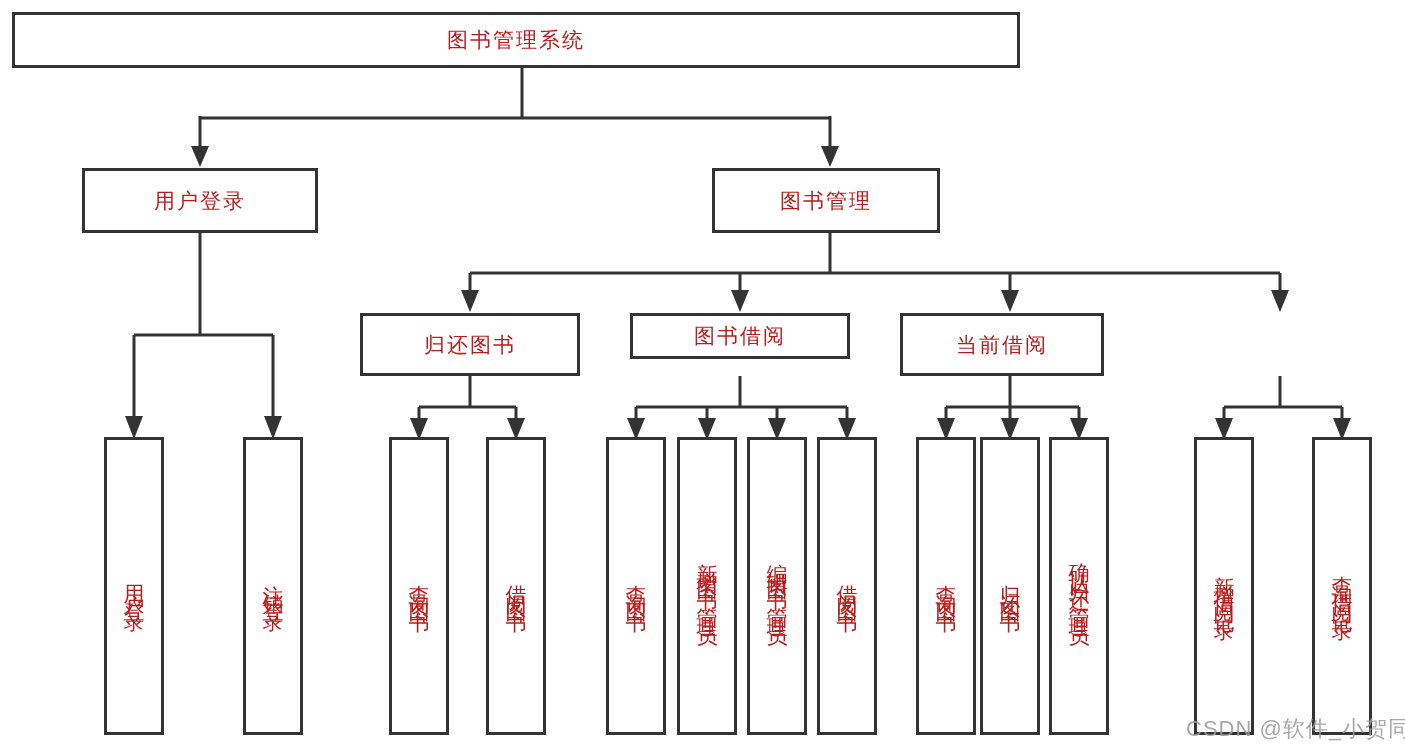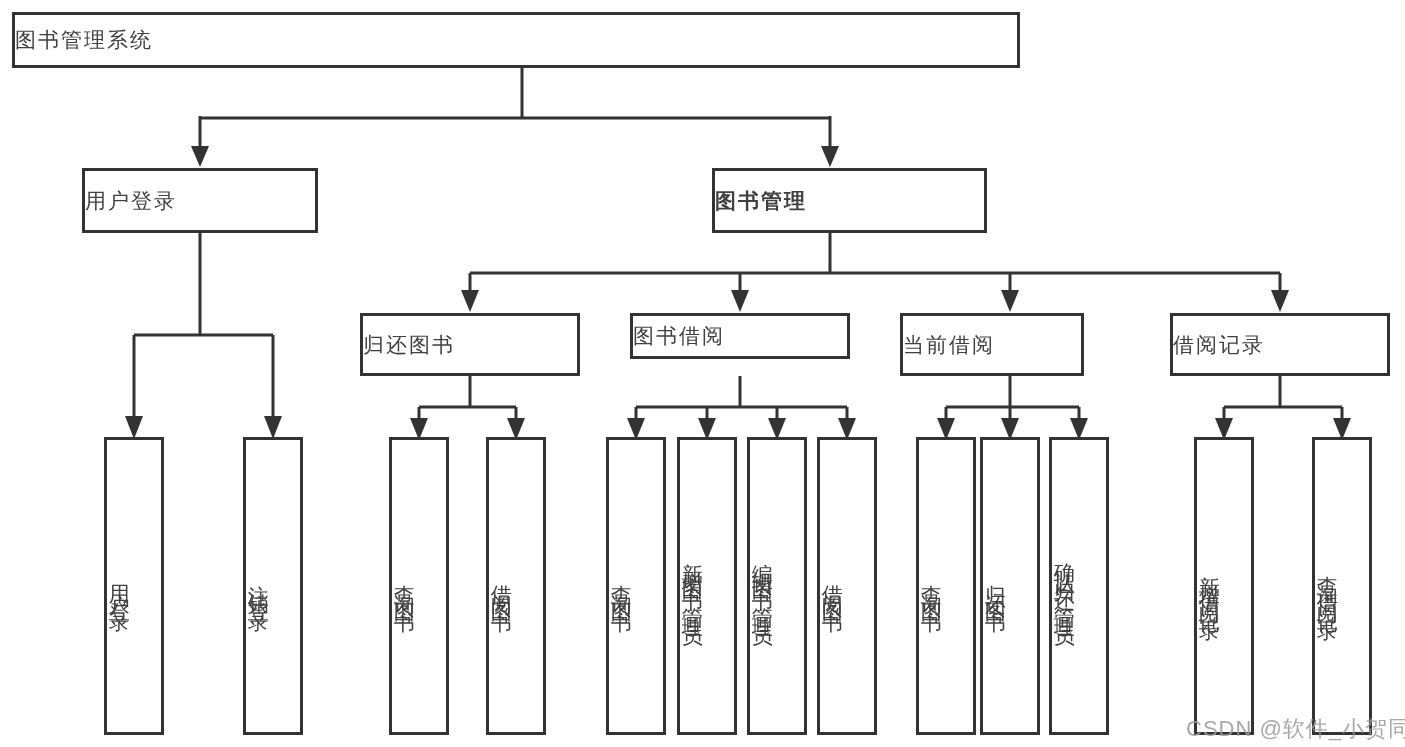--- a/index.html
+++ b/index.html
@@ -18,21 +18,22 @@
   }
   svg.connectors line { stroke: #333333; stroke-width: 3; }
   svg.connectors polygon { fill: #333333; }
   .box {
     position: absolute;
     box-sizing: border-box;
     border: 3px solid #333333;
     background: #ffffff;
     display: flex;
     align-items: center;
-    color: #404040;
+    justify-content: center;
+    color: #b91c1c;
     z-index: 1;
   }
   .h-box { font-size: 21px; letter-spacing: 2px; }
   .v-box span {
     writing-mode: vertical-rl;
     text-orientation: mixed;
     font-size: 21px;
     letter-spacing: 9px;
     line-height: 1.15;
     white-space: nowrap;
@@ -124,35 +125,32 @@
     </g>
   </svg>
 
   <div class="box h-box" style="left:12px;top:12px;width:1008px;height:56px;">
     <span>图书管理系统</span>
   </div>
 
   <div class="box h-box" style="left:82px;top:168px;width:236px;height:65px;">
     <span>用户登录</span>
   </div>
-  <div class="box h-box" style="left:712px;top:168px;width:275px;height:65px;font-weight:bold;">
+  <div class="box h-box" style="left:712px;top:168px;width:228px;height:65px;">
     <span>图书管理</span>
   </div>
 
   <div class="box h-box" style="left:360px;top:313px;width:220px;height:63px;">
     <span>归还图书</span>
   </div>
   <div class="box h-box" style="left:630px;top:313px;width:220px;height:46px;">
     <span>图书借阅</span>
   </div>
-  <div class="box h-box" style="left:900px;top:313px;width:184px;height:63px;">
+  <div class="box h-box" style="left:900px;top:313px;width:204px;height:63px;">
     <span>当前借阅</span>
-  </div>
-  <div class="box h-box" style="left:1170px;top:313px;width:220px;height:63px;">
-    <span>借阅记录</span>
   </div>
 
   <div class="box v-box" style="left:104px;top:437px;width:60px;height:298px;">
     <span>用户登录</span>
   </div>
   <div class="box v-box" style="left:243px;top:437px;width:60px;height:298px;">
     <span>注销登录</span>
   </div>
 
   <div class="box v-box" style="left:389px;top:437px;width:60px;height:298px;">

